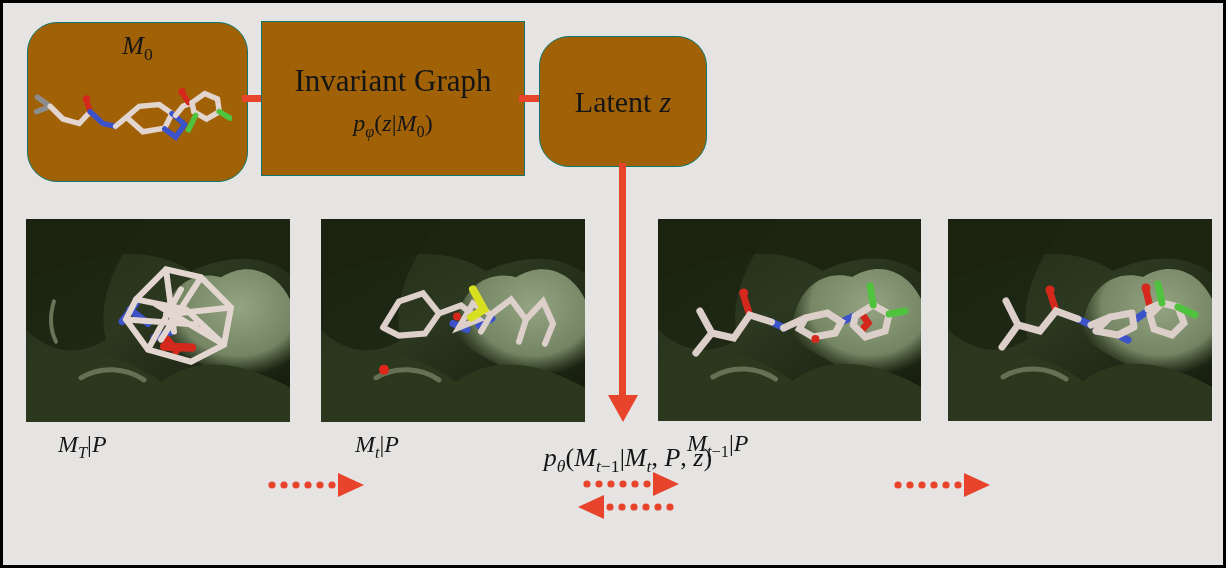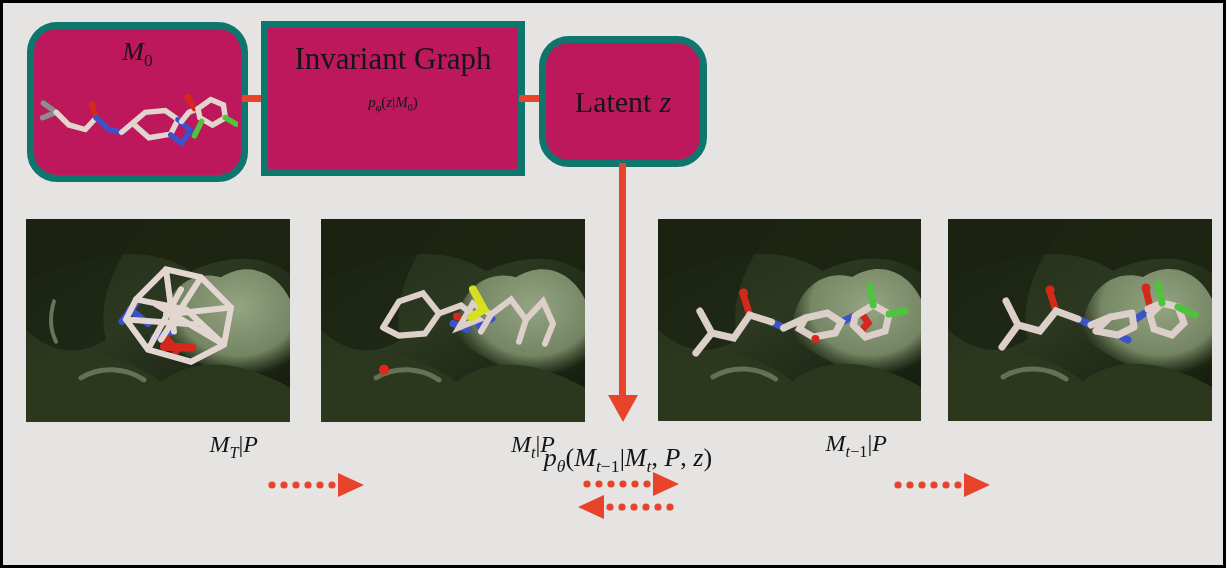--- a/index.html
+++ b/index.html
@@ -8,45 +8,45 @@
     width:1226px;height:568px;
     background:#e5e4e2;
     border:3px solid #000;
     box-sizing:border-box;
     overflow:hidden;
     font-family:"Liberation Serif","DejaVu Serif",serif;
     color:#151515;
   }
   .redbox{
     position:absolute;
-    border:7px solid #0f766e;
+    border:1px solid #0f766e;
     box-sizing:border-box;
-    background:#be185d;
+    background:#a16207;
   }
   .rounded{border-radius:30px;}
   .connector{position:absolute;height:7px;background:#e8432b;}
   #box-m0{left:24px;top:19px;width:221px;height:160px;}
   #m0-label{position:absolute;left:0;top:8px;width:100%;text-align:center;font-size:26px;}
   #m0-mol{position:absolute;left:4px;top:46px;}
   #box-gnn{left:258px;top:18px;width:264px;height:155px;text-align:center;}
-  #box-gnn .line{font-size:31px;line-height:36px;}
+  #box-gnn .line{font-size:31px;line-height:36px;margin-top:28px;}
   #box-gnn .inner{padding-top:13px;}
-  #gnn-formula{font-size:15px;margin-top:17px;}
+  #gnn-formula{font-size:24px;margin-top:11px;}
   #box-latent{left:536px;top:33px;width:168px;height:131px;display:flex;align-items:center;justify-content:center;font-size:30px;gap:8px;}
   #conn-1{left:239px;top:92px;width:26px;}
   #conn-2{left:516px;top:92px;width:26px;}
   #latent-arrow-line{position:absolute;left:616px;top:160px;width:7px;height:232px;background:#e8432b;}
   #latent-arrow-head{position:absolute;left:605px;top:392px;width:0;height:0;
     border-left:15px solid transparent;border-right:15px solid transparent;border-top:27px solid #e8432b;}
   .pocket{position:absolute;width:264px;height:203px;}
   #pocket-1{left:23px;top:216px;}
   #pocket-2{left:318px;top:216px;}
   #pocket-3{left:655px;top:216px;width:263px;height:202px;}
   #pocket-4{left:945px;top:216px;height:202px;}
-  .frame-label{position:absolute;width:200px;text-align:right;font-size:24px;}
+  .frame-label{position:absolute;width:200px;text-align:left;font-size:24px;}
   #label-1{left:55px;top:428px;}
   #label-2{left:352px;top:428px;}
   #label-3{left:684px;top:427px;}
   #label-4{left:977px;top:427px;}
   .formula{position:absolute;text-align:center;font-size:26px;}
   #formula-ptheta{left:505px;top:440px;width:240px;}
   #formula-q{left:520px;top:515px;width:220px;}
   .dotarrow{position:absolute;}
   #dotarrow-1{left:265px;top:470px;}
   #dotarrow-2{left:580px;top:469px;}

